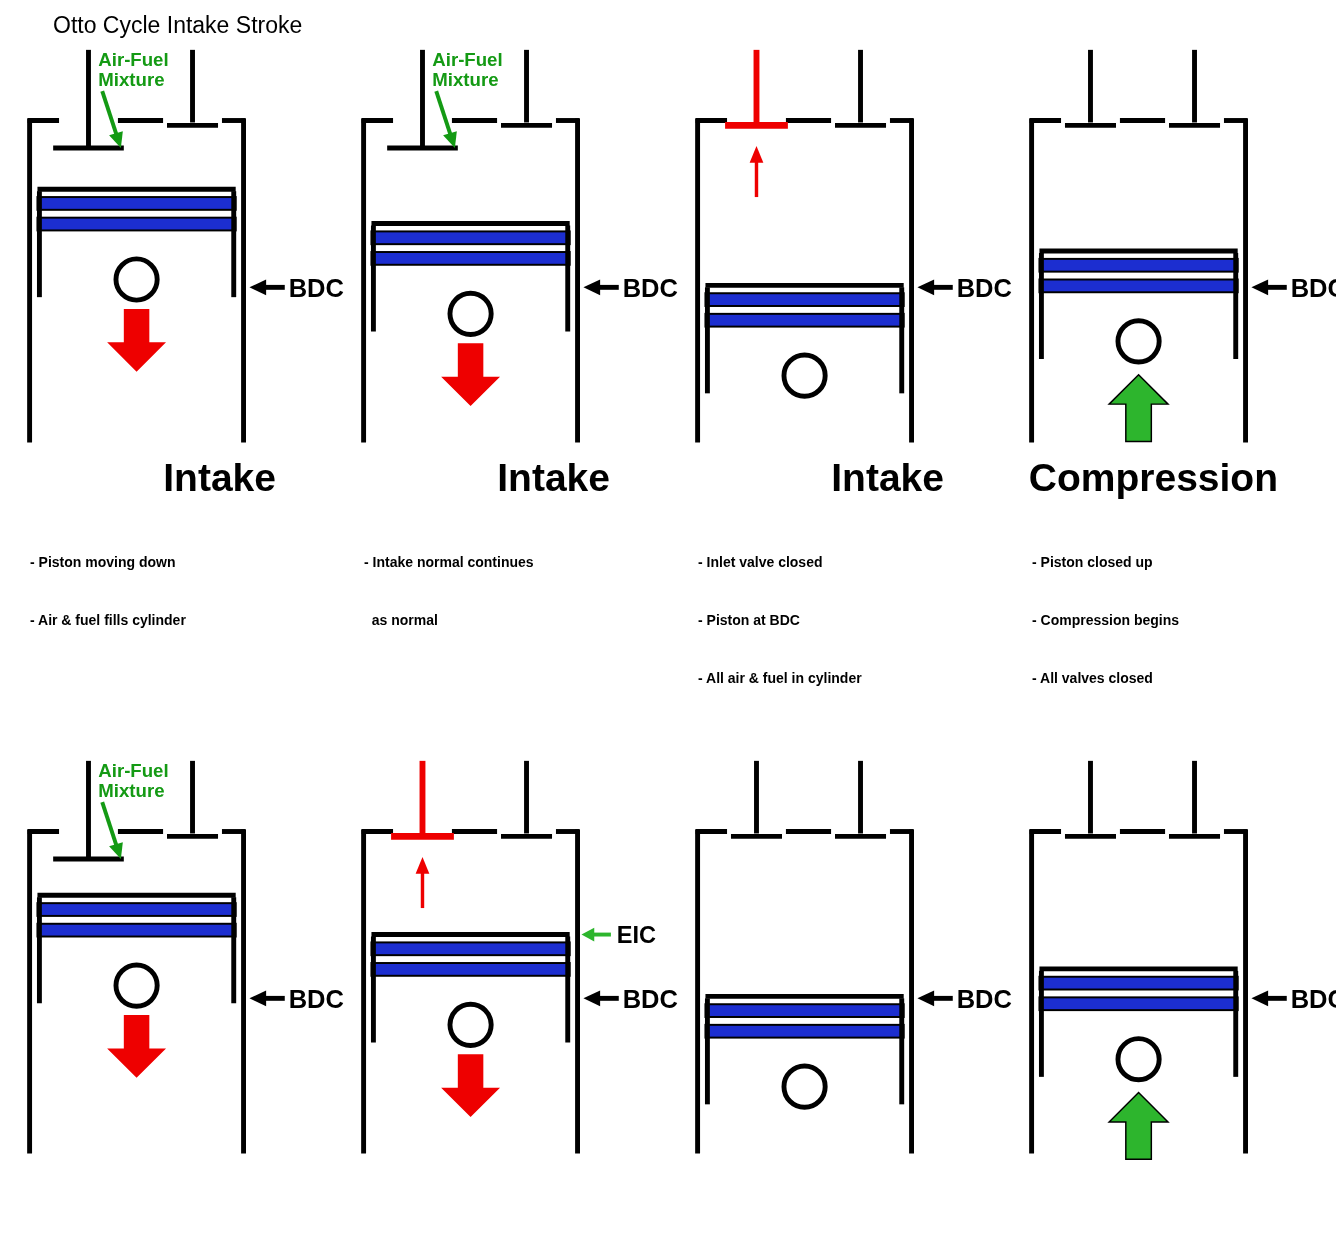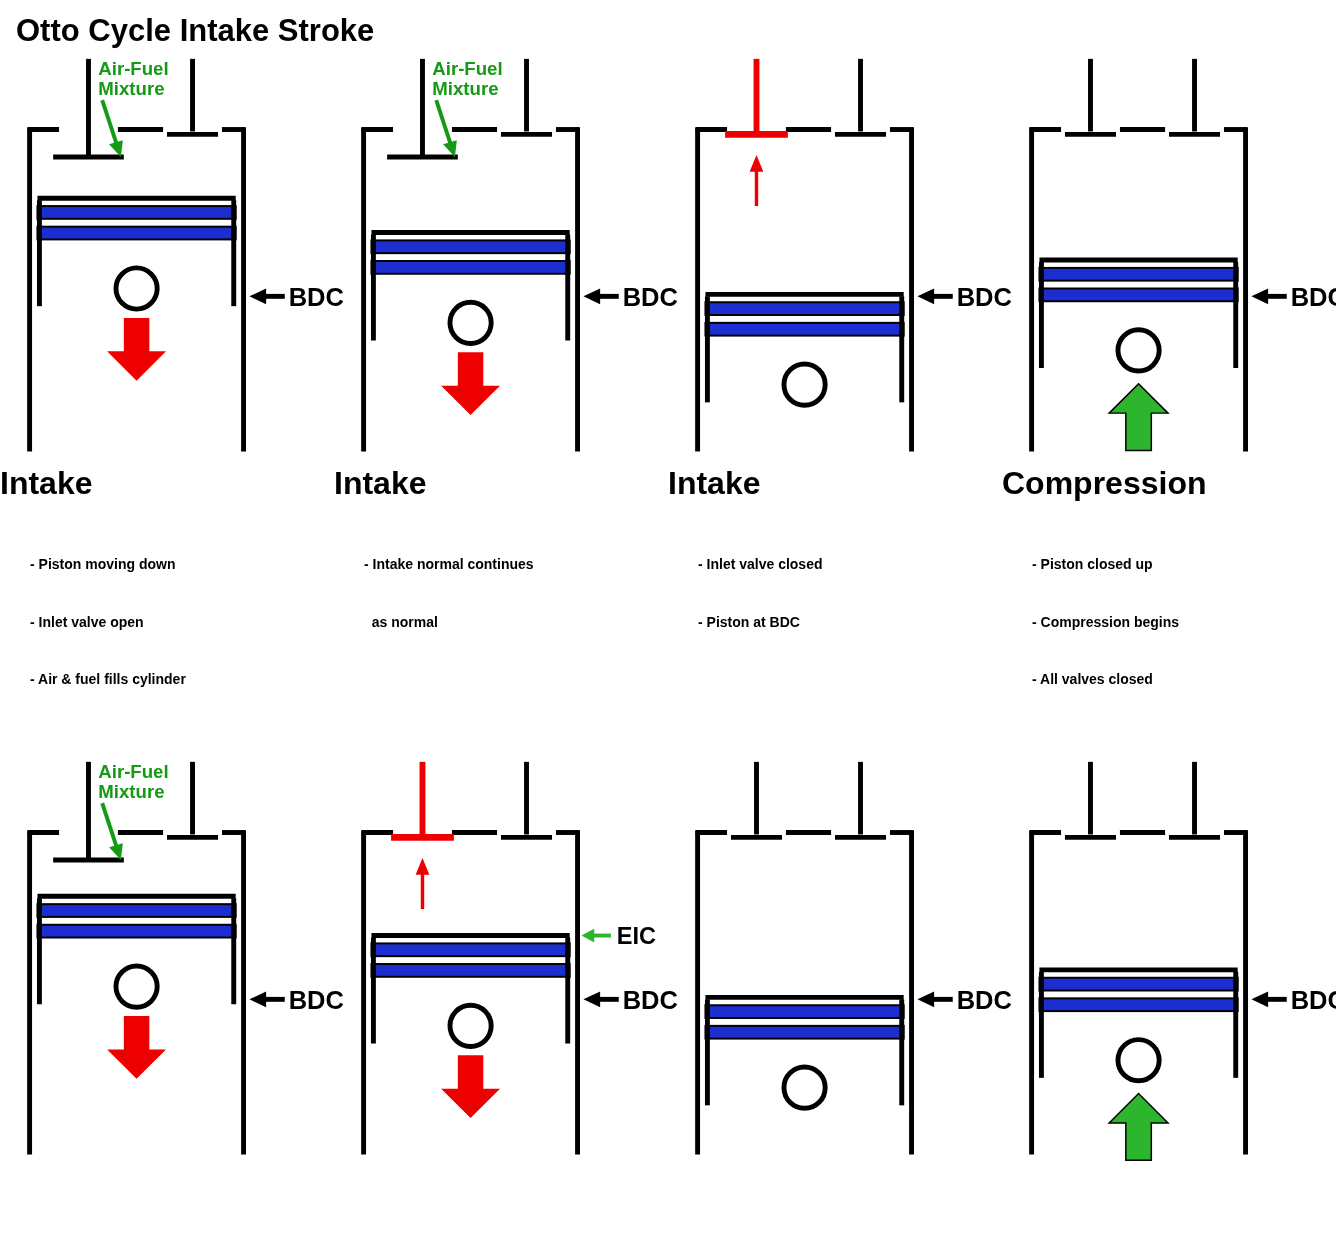--- a/index.html
+++ b/index.html
@@ -3,29 +3,30 @@
 <meta charset="utf-8">
 <style>
   * { margin:0; padding:0; box-sizing:border-box; }
   html,body { background:#ffffff; }
   body {
     width:1336px; height:1244px; overflow:hidden;
     font-family:"Liberation Sans", sans-serif; color:#000;
   }
   .page { width:1336px; padding-top:8px; }
   .row-title {
-    font-size:31px; font-weight:bold; line-height:1.2;
+    font-size:23px; font-weight:normal; line-height:1.2;
     padding:4px 0 2px 16px;
+    margin-left:37px;
   }
   .panels { display:flex; }
   .panel { width:334px; display:flex; flex-direction:column; }
   svg.cyl { overflow:visible; display:block; }
   .stroke-label {
-    width:276px; text-align:left;
-    font-size:32px; font-weight:bold; line-height:1.15;
+    width:276px; text-align:right;
+    font-size:39px; font-weight:bold; line-height:1.15;
     margin-top:-8px;
   }
   .bullets {
     padding:14px 0 0 30px;
     font-size:14px; font-weight:bold; line-height:1.38;
     white-space:pre-wrap;
   }
   .bullet { }
   .miller-section { margin-top:26px; }
 </style>
@@ -60,21 +61,20 @@
             <polygon points="254,250 271,242 271,258" fill="#000"></polygon>
             <text x="294" y="260" font-size="26" font-weight="bold" font-family="&quot;Liberation Sans&quot;, sans-serif" fill="#000">BDC</text>
             <text x="100" y="24" font-size="19" font-weight="bold" font-family="&quot;Liberation Sans&quot;, sans-serif" fill="#149a14">Air-Fuel</text>
             <text x="100" y="45" font-size="19" font-weight="bold" font-family="&quot;Liberation Sans&quot;, sans-serif" fill="#149a14">Mixture</text>
             <line x1="104" y1="50" x2="119" y2="96" stroke="#149a14" stroke-width="4"></line>
             <polygon points="123,108 125,91 111,95" fill="#149a14"></polygon>
           </svg>
         <div class="stroke-label">Intake</div>
         <div class="bullets">
           <div class="bullet">- Piston moving down</div>
-          <div class="bullet">- Inlet valve open</div>
           <div class="bullet">- Air &amp; fuel fills cylinder</div>
         </div>
       </div>
 
       <div class="panel">
         <svg class="cyl" id="cyl-o2" width="334" height="422" viewBox="0 0 340 430">
             <line x1="30" y1="78" x2="30" y2="408" stroke="#000" stroke-width="5"></line>
             <line x1="248" y1="78" x2="248" y2="408" stroke="#000" stroke-width="5"></line>
             <line x1="28" y1="80" x2="60" y2="80" stroke="#000" stroke-width="5"></line>
             <line x1="120" y1="80" x2="166" y2="80" stroke="#000" stroke-width="5"></line>
@@ -125,20 +125,21 @@
             <line x1="238" y1="250" x2="238" y2="358" stroke="#000" stroke-width="5"></line>
             <circle cx="139" cy="340" r="21" fill="#fff" stroke="#000" stroke-width="5"></circle>
             <line x1="290" y1="250" x2="262" y2="250" stroke="#000" stroke-width="5"></line>
             <polygon points="254,250 271,242 271,258" fill="#000"></polygon>
             <text x="294" y="260" font-size="26" font-weight="bold" font-family="&quot;Liberation Sans&quot;, sans-serif" fill="#000">BDC</text>
           </svg>
         <div class="stroke-label">Intake</div>
         <div class="bullets">
           <div class="bullet">- Inlet valve closed</div>
           <div class="bullet">- Piston at BDC</div>
+          <div class="bullet">- All air &amp; fuel in cylinder</div>
         </div>
       </div>
 
       <div class="panel">
         <svg class="cyl" id="cyl-o4" width="334" height="422" viewBox="0 0 340 430">
             <line x1="30" y1="78" x2="30" y2="408" stroke="#000" stroke-width="5"></line>
             <line x1="248" y1="78" x2="248" y2="408" stroke="#000" stroke-width="5"></line>
             <line x1="28" y1="80" x2="60" y2="80" stroke="#000" stroke-width="5"></line>
             <line x1="120" y1="80" x2="166" y2="80" stroke="#000" stroke-width="5"></line>
             <line x1="226" y1="80" x2="250" y2="80" stroke="#000" stroke-width="5"></line>

